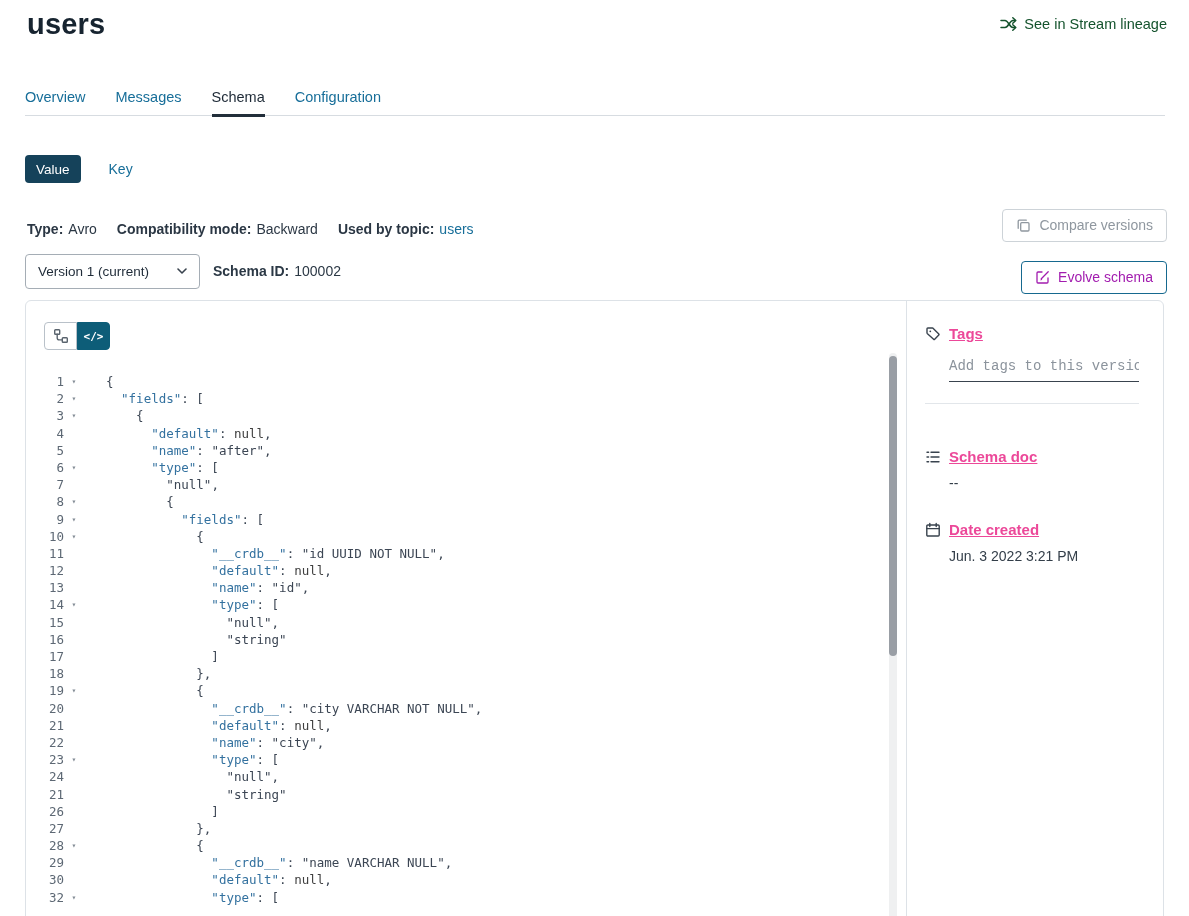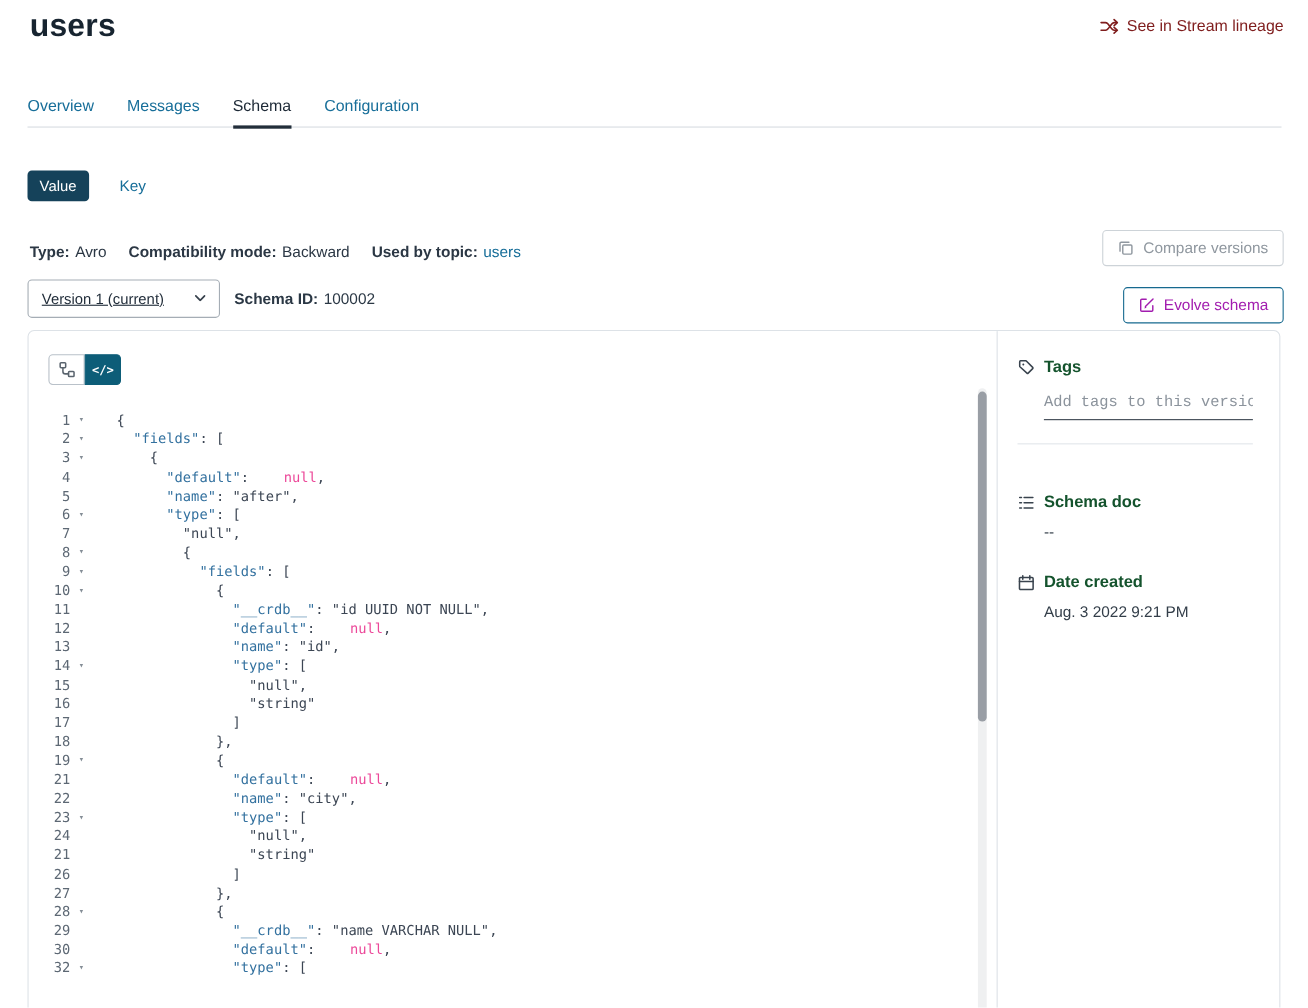--- a/index.html
+++ b/index.html
@@ -4,21 +4,21 @@
 <style>
   * { margin:0; padding:0; box-sizing:border-box; }
   html,body { width:1189px; height:916px; }
   body { position:relative; overflow:hidden; background:#ffffff; color:#2b3845;
          font-family:"Liberation Sans", sans-serif; }
 
   
   .page-title { position:absolute; left:27px; top:8px; font-size:29px; font-weight:700;
                 color:#172430; letter-spacing:.2px; }
   .lineage-link { position:absolute; right:22px; top:16px; display:flex; align-items:center;
-                  gap:7px; color:#7f1d1d; font-size:14.5px; font-weight:500; cursor:pointer; }
+                  gap:7px; color:#14532d; font-size:14.5px; font-weight:500; cursor:pointer; }
 
   
   .tabs { position:absolute; left:25px; right:24px; top:89px; display:flex; gap:30px;
           border-bottom:1px solid #d7dce1; }
   .tab { font-size:14.5px; color:#176e99; font-weight:500; padding-bottom:9px; cursor:pointer;
          border-bottom:3px solid transparent; margin-bottom:-2px; }
   .tab.active { color:#1d2936; border-bottom-color:#222e3a; }
 
   
   .vk-row { position:absolute; left:25px; top:155px; display:flex; align-items:center; gap:28px; }
@@ -32,21 +32,21 @@
               color:#2b3744; }
   .meta-group { display:flex; gap:5px; }
   .meta-label { font-weight:700; }
   .meta-link { color:#176e99; cursor:pointer; }
 
   
   .version-bar { position:absolute; left:25px; right:22px; top:253px; height:36px;
                  display:flex; align-items:center; }
   .version-select { width:175px; height:35px; border:1px solid #a5adb5; border-radius:4px;
                     background:#fff; display:flex; align-items:center; justify-content:space-between;
-                    padding:6px 12px; font-size:13.5px; color:#1f2b38; cursor:pointer;text-decoration:underline; }
+                    padding:6px 12px; font-size:13.5px; color:#1f2b38; cursor:pointer; }
   .version-select svg { color:#39434e; }
   .sid-label { font-weight:700; margin-left:13px; font-size:14px; }
   .sid-value { margin-left:5px; font-size:14px; }
   .vb-right { margin-left:auto; display:flex; align-items:flex-end; gap:19px;flex-direction:column; }
   .btn { display:flex; align-items:center; gap:8px; height:33px; padding:0 13px; border-radius:4px;
          background:#fff; font-size:14px; font-weight:500; font-family:inherit; cursor:pointer; }
   .btn-compare { border:1px solid #cdd3d8; color:#8f979f; }
   .btn-evolve  { border:1px solid #16698f; color:#a21caf; }
   .btn-more { background:none; border:none; color:#25313d; font-size:21px; font-weight:700;
               padding:0 4px; line-height:1; cursor:pointer; }
@@ -64,33 +64,33 @@
                        font-weight:700; }
 
   .code-wrap { position:absolute; left:0; right:20px; top:72px; bottom:0; overflow:hidden; }
   .code-row { display:flex; height:17.2px; line-height:17.2px;
               font-family:"DejaVu Sans Mono", monospace; font-size:12.5px; }
   .ln { width:38px; text-align:right; color:#5d6874; flex:none; }
   .fold { width:14px; margin-left:3px; flex:none; text-align:center; font-size:8px; color:#848d96;
           cursor:pointer; }
   .code-text { white-space:pre; padding-left:25px; color:#3c4654; }
   .tk-k { color:#33719f; }
-  .tk-x { color:#ec4899;margin-left:24px; }
+  .tk-x { color:#404040; }
   .tk-s { color:#3c4654; }
   .tk-p { color:#3c4654; }
 
   .scrollbar-track { position:absolute; right:9px; top:52px; bottom:0; width:8px;
                      background:#eff0f1; border-radius:4px; }
   .scrollbar-thumb { position:absolute; top:3px; left:0; width:8px; height:300px;
                      background:#999ea5; border-radius:4px; }
 
   
   .side { flex:1; padding:24px 24px 0 18px; }
   .side-heading { display:flex; align-items:center; gap:8px; font-size:15px; font-weight:600;
-                  color:#14532d; }
+                  color:#ec4899;text-decoration:underline; }
   .side-heading svg { color:#39434e; flex:none; }
   .tags-input { display:block; margin:16px 0 0 24px; width:190px; border:none;
                 border-bottom:1px solid #39434e; padding:0 0 7px; font-size:14px;
                 font-family:Liberation Mono, monospace; color:#2b3744; outline:none; background:transparent; }
   .tags-input::placeholder { color:#8b939c; }
   .side-divider { border:none; border-top:1px solid #e2e6ea; margin:21px 0 0; }
   .section-doc { margin-top:44px; }
   .section-date { margin-top:30px; }
   .side-value { margin:10px 0 0 24px; font-size:14px; color:#333e49; }
 </style>
@@ -271,20 +271,25 @@
             <span class="ln">18</span>
             <span class="fold"></span>
             <span class="code-text">            <span class="tk-p">},</span></span>
           </div>
           <div class="code-row">
             <span class="ln">19</span>
             <span class="fold">▾</span>
             <span class="code-text">            <span class="tk-p">{</span></span>
           </div>
           <div class="code-row">
+            <span class="ln">20</span>
+            <span class="fold"></span>
+            <span class="code-text">              <span class="tk-k">"__crdb__"</span><span class="tk-p">: </span><span class="tk-s">"city VARCHAR NOT NULL"</span><span class="tk-p">,</span></span>
+          </div>
+          <div class="code-row">
             <span class="ln">21</span>
             <span class="fold"></span>
             <span class="code-text">              <span class="tk-k">"default"</span><span class="tk-p">: </span><span class="tk-x">null</span><span class="tk-p">,</span></span>
           </div>
           <div class="code-row">
             <span class="ln">22</span>
             <span class="fold"></span>
             <span class="code-text">              <span class="tk-k">"name"</span><span class="tk-p">: </span><span class="tk-s">"city"</span><span class="tk-p">,</span></span>
           </div>
           <div class="code-row">
@@ -363,16 +368,16 @@
     </section>
 
     <section class="section-date">
       <h3 class="side-heading">
         <svg width="16" height="16" viewBox="0 0 16 16" fill="none" stroke="currentColor" stroke-width="1.4" stroke-linecap="round" stroke-linejoin="round">
           <rect x="1.8" y="3" width="12.4" height="11" rx="1"></rect>
           <path d="M1.8 6.6h12.4M4.8 1.4v3.2M11.2 1.4v3.2"></path>
         </svg>
         <span>Date created</span>
       </h3>
-      <div class="side-value">Aug. 3 2022 9:21 PM</div>
+      <div class="side-value">Jun. 3 2022 3:21 PM</div>
     </section>
   </aside>
 </div>
 
 </body></html>

